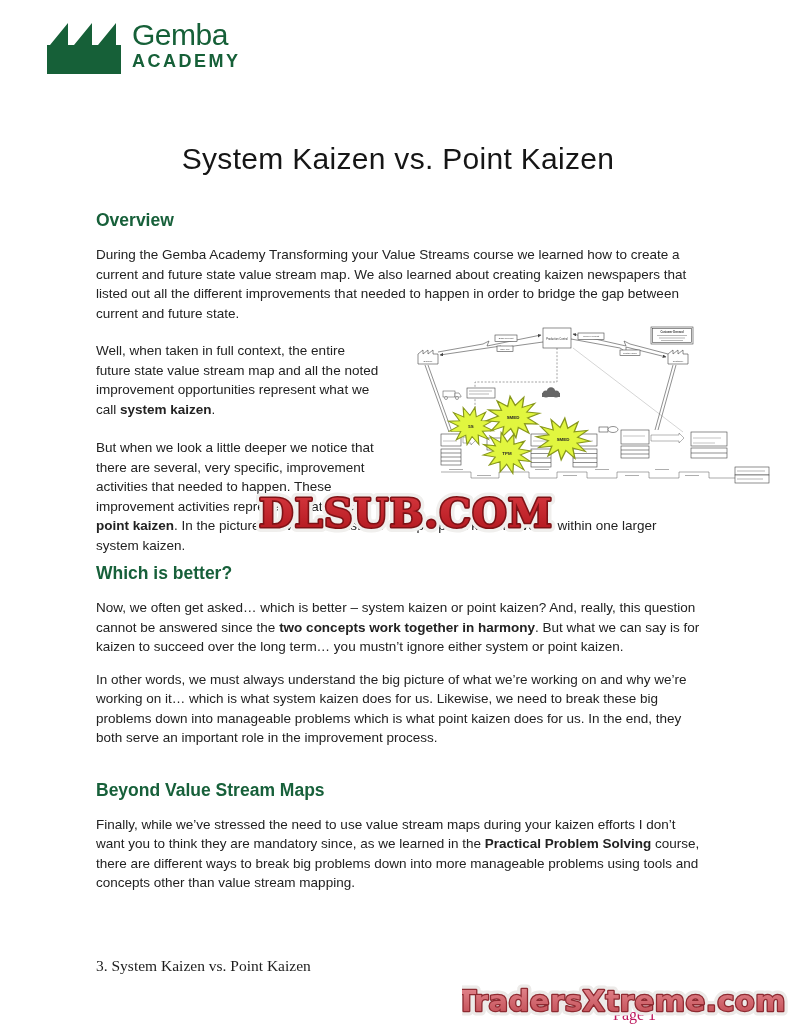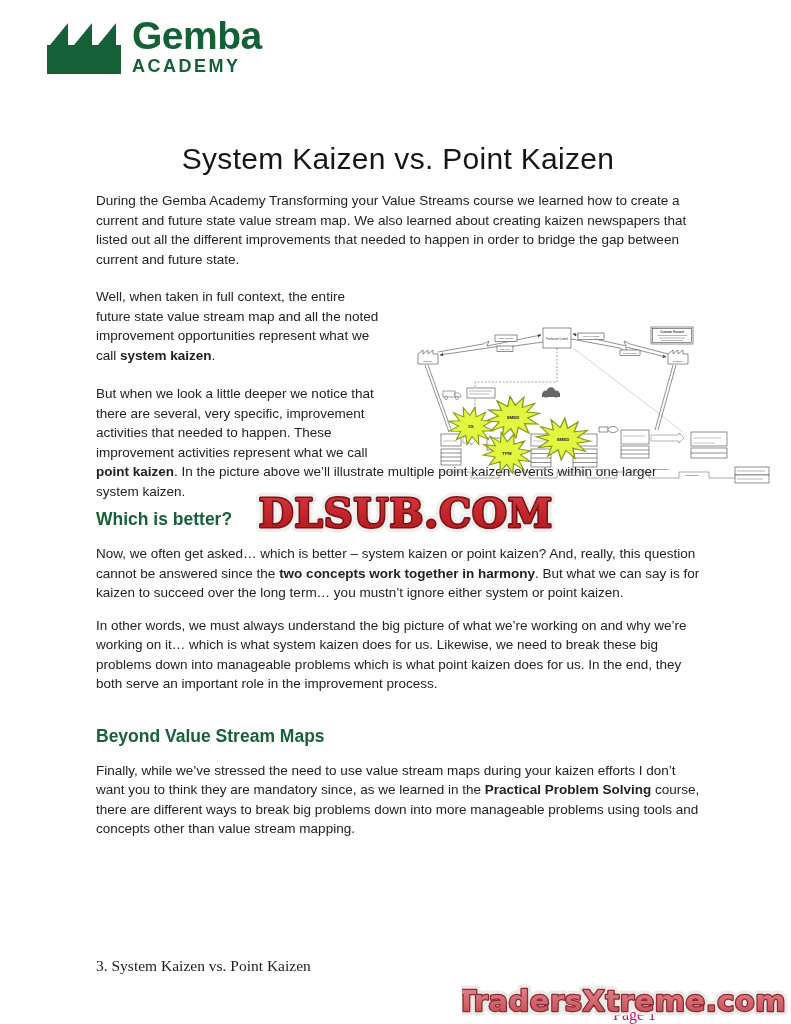--- a/index.html
+++ b/index.html
@@ -2,21 +2,21 @@
 <html><head>
 <meta charset="utf-8">
 <style>
   html,body{margin:0;padding:0;background:#888;}
   .page{position:relative;width:791px;height:1024px;background:#ffffff;overflow:hidden;
         font-family:"Liberation Sans",sans-serif;color:#222;}
   
   .logo{position:absolute;left:46px;top:10px;width:250px;height:70px;display:flex;align-items:center;}
   .logo svg{display:block;}
   .logo-text{margin-left:10px;color:#166038;line-height:1;}
-  .logo-name{font-size:39px;font-weight:bold;letter-spacing:-0.5px;}
+  .logo-name{font-size:30px;font-weight:normal;letter-spacing:-0.5px;}
   .logo-sub{font-size:18px;font-weight:bold;letter-spacing:2.5px;margin-top:2px;}
   .wm-top{position:absolute;top:4px;right:2px;}
   
   .content{position:absolute;left:96px;top:12px;width:604px;}
   h1.doc-title{margin:128px 0 0 0;font-size:30px;font-weight:400;text-align:center;
                color:#161616;letter-spacing:0.3px;line-height:38px;}
   h2.sec{margin:30px 0 0 0;font-size:17.5px;font-weight:bold;color:#17603a;line-height:24px;}
   h2.sec.tight{margin-top:6px;}
   h2.sec.mid{}
   p{margin:13px 0 0 0;font-size:13.5px;line-height:19.5px;color:#222;}
@@ -49,20 +49,21 @@
     <div class="logo-text">
       <div class="logo-name">Gemba</div>
       <div class="logo-sub">ACADEMY</div>
     </div>
   </div>
 
 
   <div class="content">
     <h1 class="doc-title">System Kaizen vs. Point Kaizen</h1>
 
+    <h2 class="sec">Overview</h2>
     <p><span>During the Gemba Academy Transforming your Value Streams course we learned how to create a current and future state value stream map.  We also learned about creating kaizen newspapers that listed out all the different improvements that needed to happen in order to bridge the gap between current and future state.</span></p>
 
     <div class="wrap-section">
       <div class="float-spacer"></div>
       <p class="first"><span>Well, when taken in full context, the entire future state value stream map and all the noted improvement opportunities represent what we call </span><b>system kaizen</b><span>.</span></p>
       <p><span>But when we look a little deeper we notice that there are several, very specific, improvement activities that needed to happen.  These improvement activities represent what we call </span><b>point kaizen</b><span>. In the picture above we’ll illustrate multiple point kaizen events within one larger system kaizen.</span></p>
       <div class="clear"></div>
     </div>
 
     <h2 class="sec tight">Which is better?</h2>

